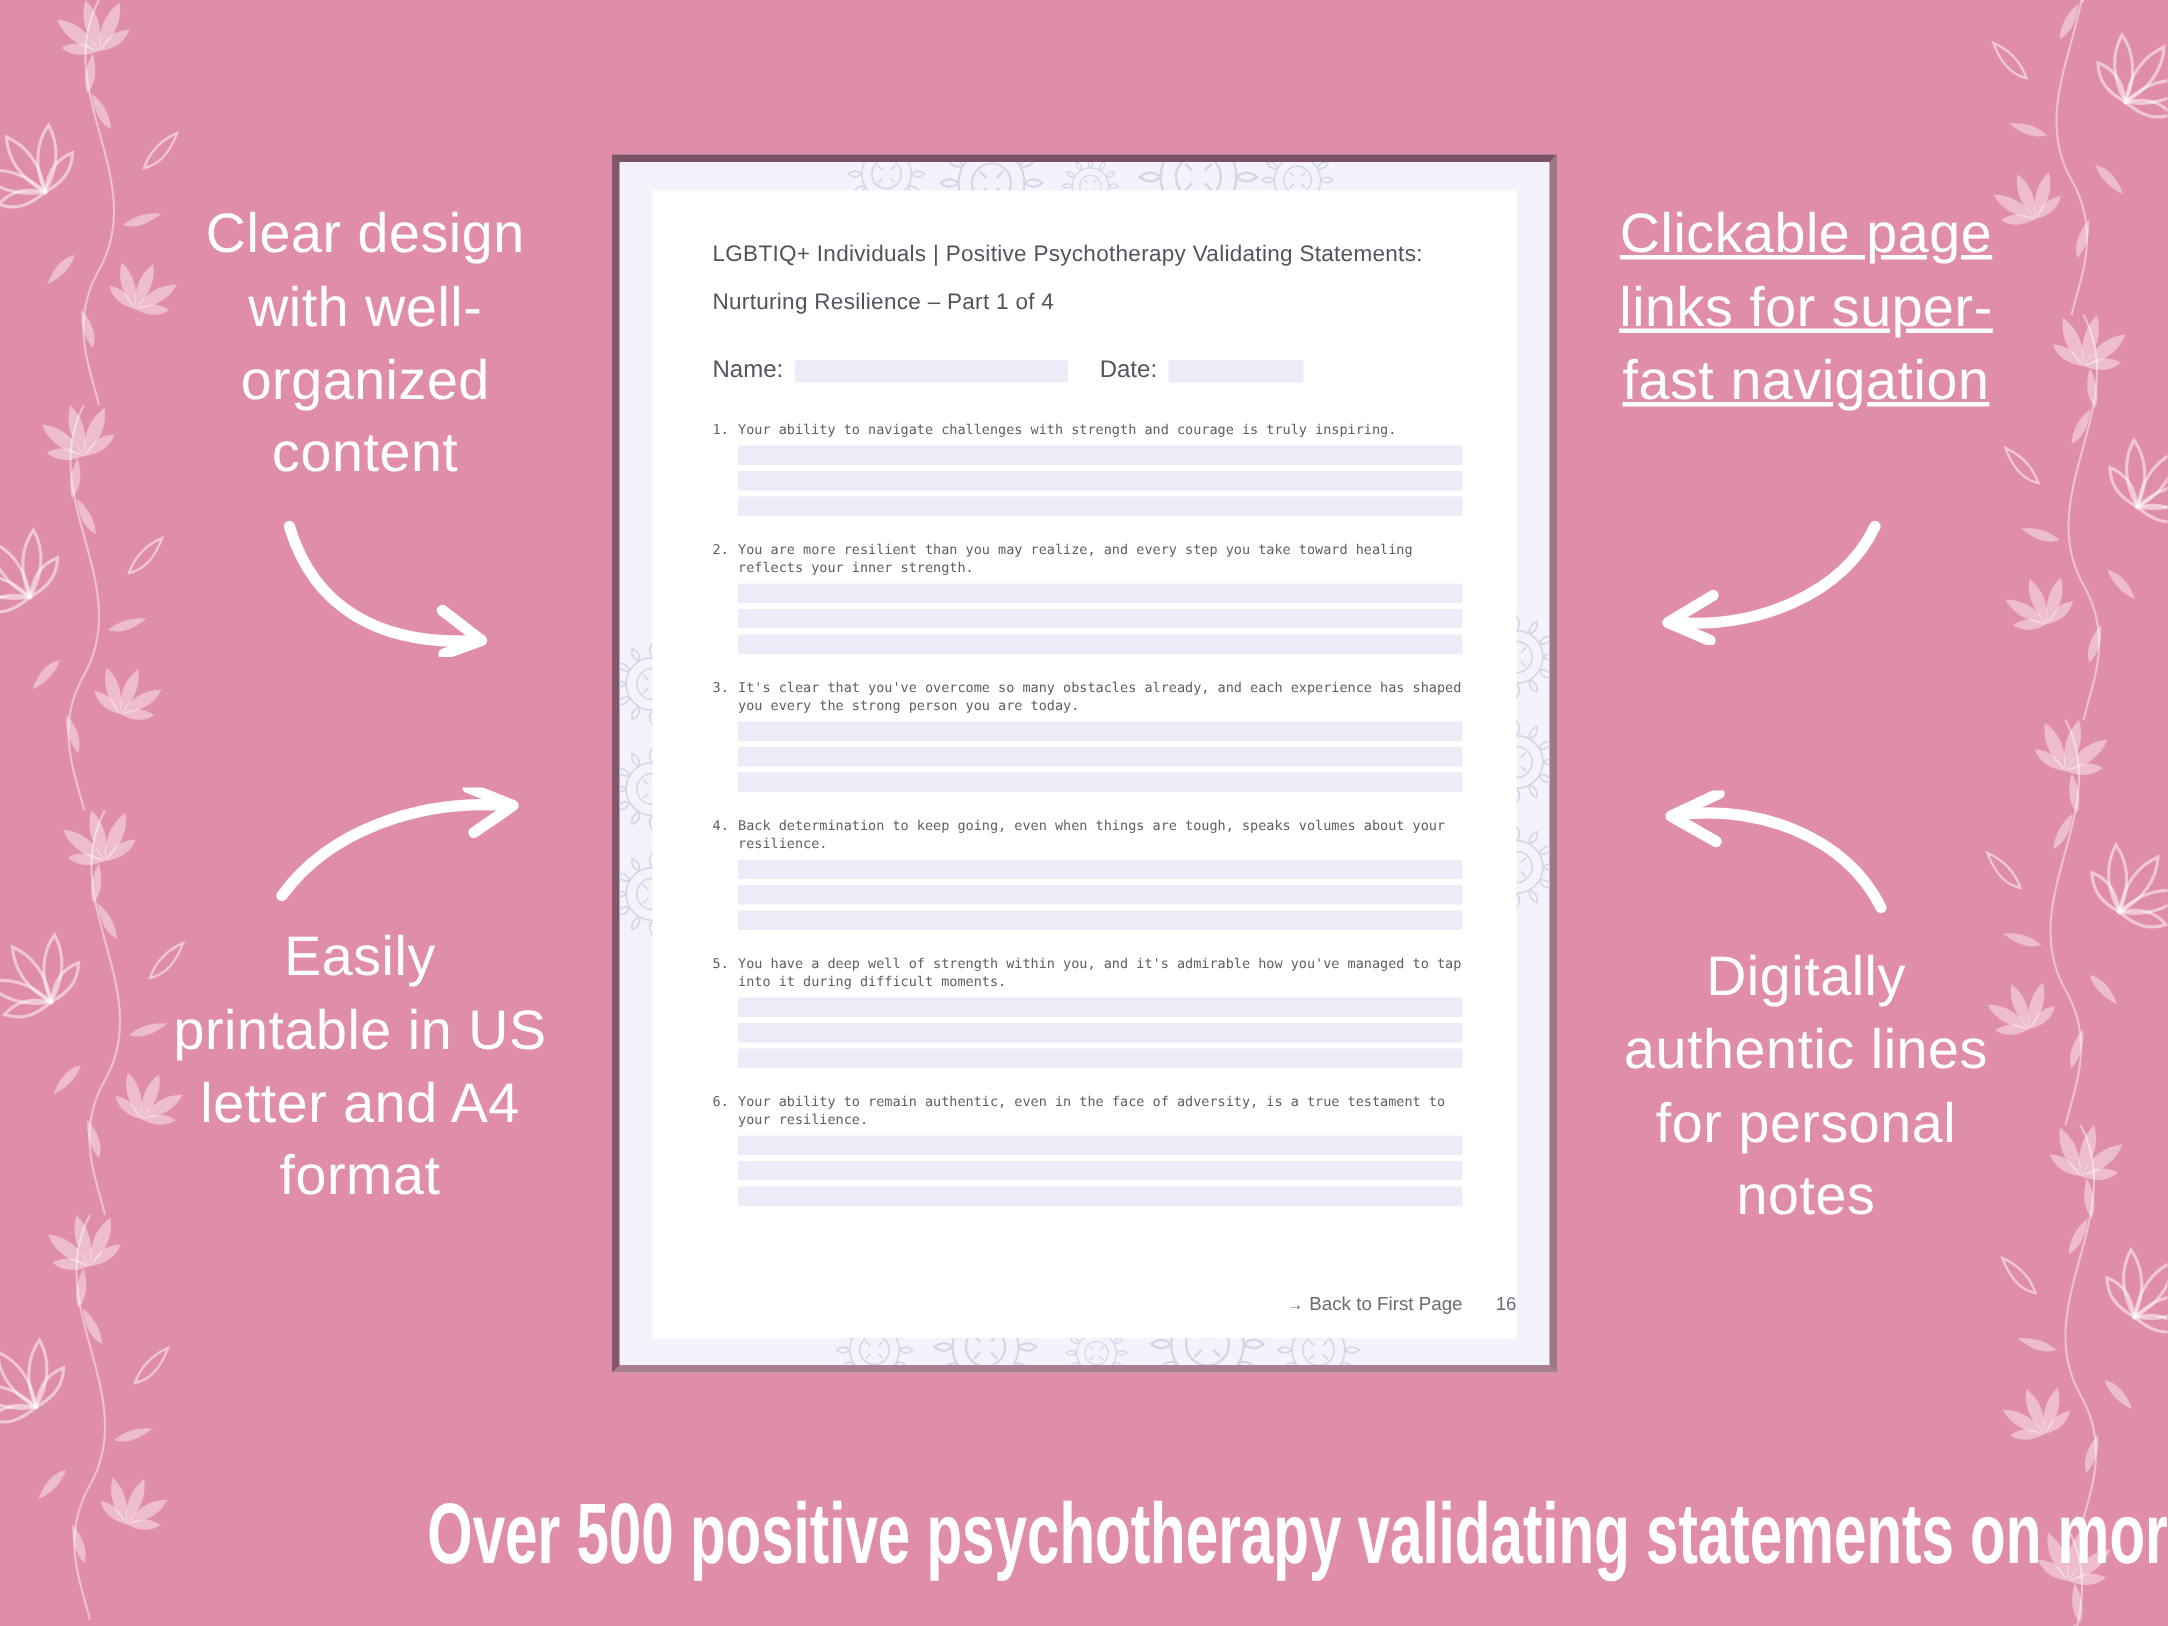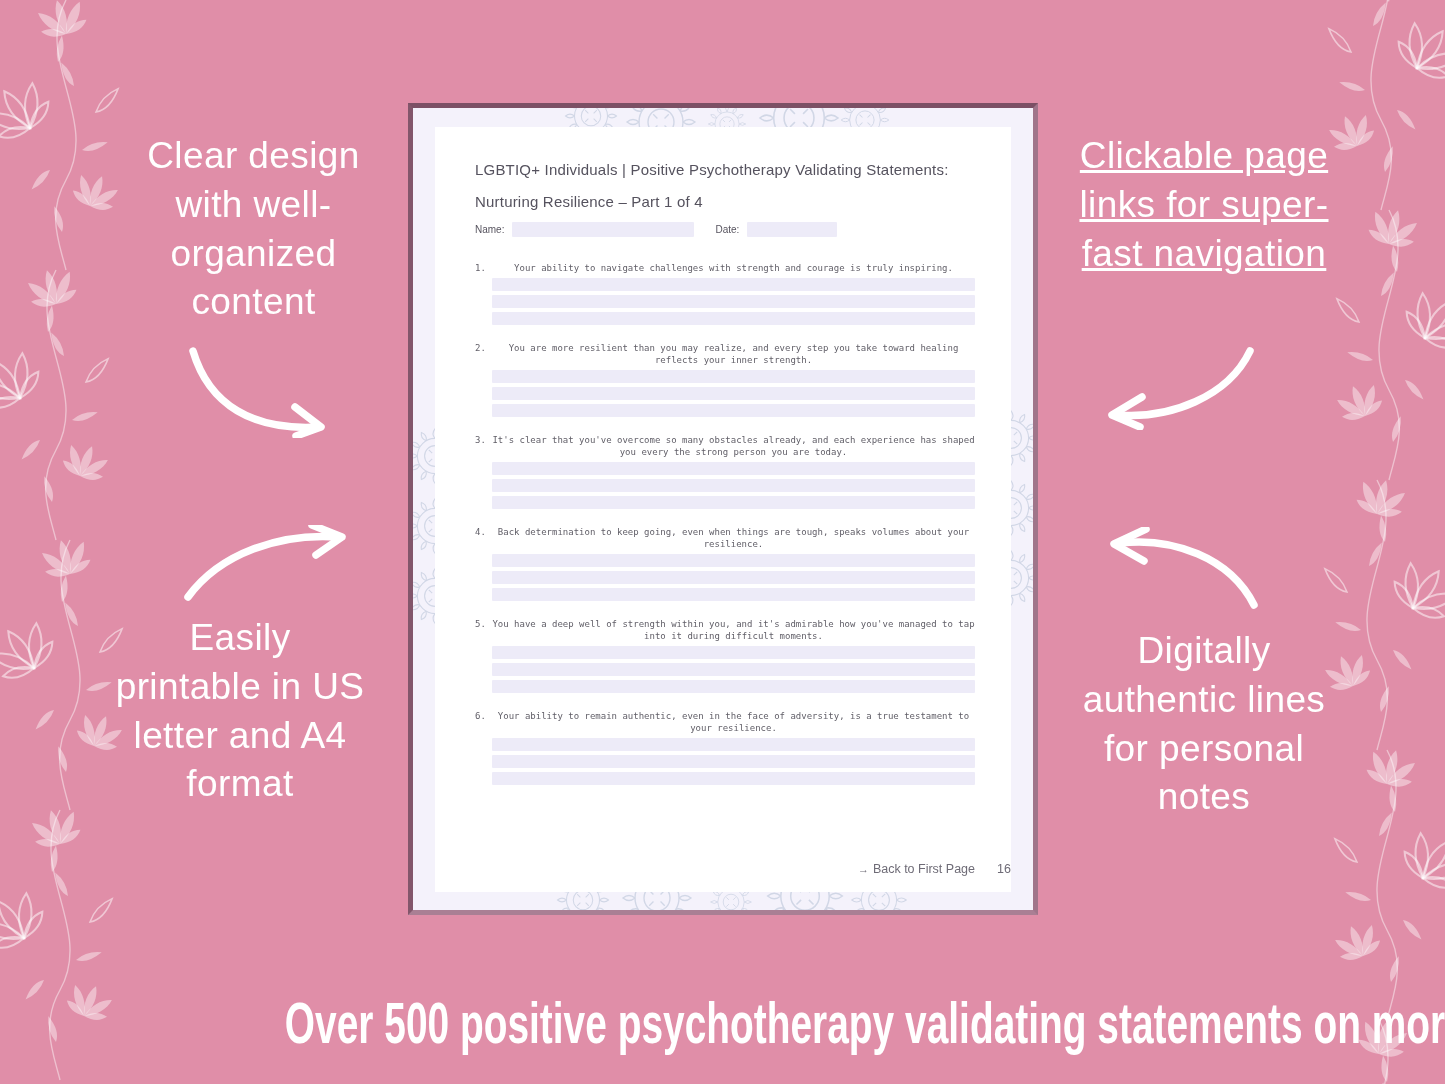--- a/index.html
+++ b/index.html
@@ -19,21 +19,21 @@
   .vine.left{left:-6px;}
   .vine.right{right:-6px; transform:scaleX(-1);}
   .flora-solid{fill:rgba(255,255,255,.42); stroke:none;}
   .flora-line{fill:none; stroke:rgba(255,255,255,.5); stroke-width:1.3;}
   .flora-stem{fill:none; stroke:rgba(255,255,255,.45); stroke-width:1.4;}
   
   .callout{
     position:absolute; color:var(--callout); font-weight:300; font-size:37px;
     line-height:1.32; text-align:center; letter-spacing:.4px;
   }
-  #co-tl{left:111px;  top:132px; width:285px;}
+  #co-tl{left:101px;  top:132px; width:285px;}
   #co-bl{left:115px; top:614px; width:250px;}
   #co-tr{left:1075px; top:132px; width:258px;text-decoration:underline;}
   #co-br{left:1079px; top:627px; width:250px;}
   .arrow{position:absolute; pointer-events:none;}
   .arrow path{fill:none; stroke:#ffffff; stroke-width:7.5; stroke-linecap:round; stroke-linejoin:round;}
   
   .mockup{
     position:absolute; left:408px; top:103px; width:630px; height:812px;
     background:var(--page-lav);
     border:5px solid;
@@ -41,31 +41,31 @@
   }
   .mockup-decor{position:absolute; left:0; top:0; width:620px; height:802px; z-index:0;}
   .mockup-decor *{stroke:var(--mandala); fill:none; stroke-width:1.4; opacity:.85;}
   .page{
     position:absolute; z-index:1; left:22px; top:19px; right:22px; bottom:18px;
     background:var(--page-white);
   }
   .page-content{padding:27px 36px 0 40px; position:relative; height:100%;}
   .doc-title{
     font-size:15px; line-height:32px; font-weight:500; letter-spacing:.2px;
-    color:var(--ink-title); margin-bottom:4px;
-  }
-  .name-row{display:flex; align-items:center; font-size:10px; color:var(--ink-label); margin-bottom:25px;}
+    color:var(--ink-title); margin-bottom:20px;
+  }
+  .name-row{display:flex; align-items:center; font-size:16px; color:var(--ink-label); margin-bottom:25px;}
   .field{background:var(--fill); height:15px; border-radius:1px;}
   .name-field{width:182px; margin-left:8px;}
   .date-label{margin-left:21px;}
   .date-field{width:90px; margin-left:8px;}
   .statement{display:flex; margin-bottom:17px; font-family:"DejaVu Sans Mono", monospace; font-size:9px; line-height:12px; color:var(--ink-mono);}
   .stmt-num{width:17px; flex:none;}
   .stmt-body{flex:1;}
-  .stmt-text{white-space:pre-line; margin-bottom:1px;text-align:center;}
+  .stmt-text{white-space:pre-line; margin-bottom:1px;}
   .fill-line{height:13px; background:var(--fill); margin-top:4px; border-radius:1px; cursor:text;}
   .page-footer{position:absolute; left:0; right:0; bottom:13px; height:17px; font-size:12.5px; color:var(--ink-footer);}
   .page-num{position:absolute; left:0; right:0; text-align:right;}
   .back-link{position:absolute; right:36px; cursor:pointer; white-space:nowrap;}
   .back-link .arr{font-size:11px; margin-right:4px;}
   
   .banner{position:absolute; left:0; right:0; bottom:30px; text-align:center;}
   .banner-text{
     display:inline-block; color:#fff; font-weight:700; font-size:54px;
     white-space:nowrap; transform:scale(.72,1.06); transform-origin:center;

